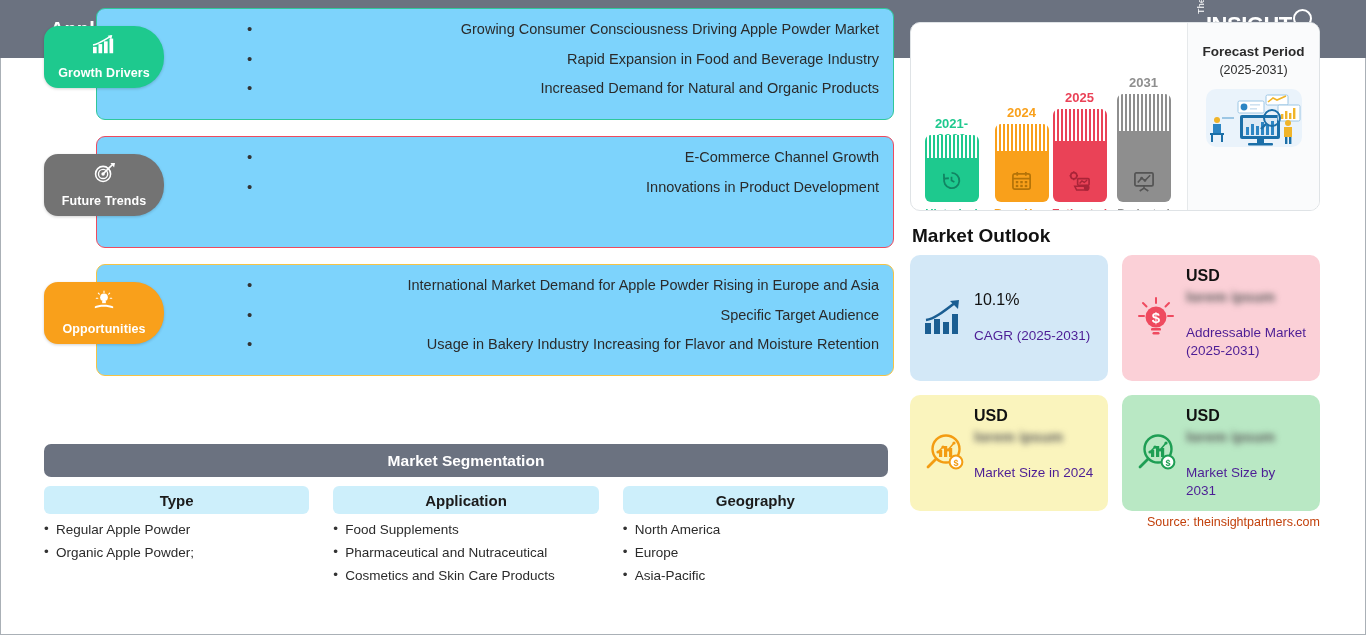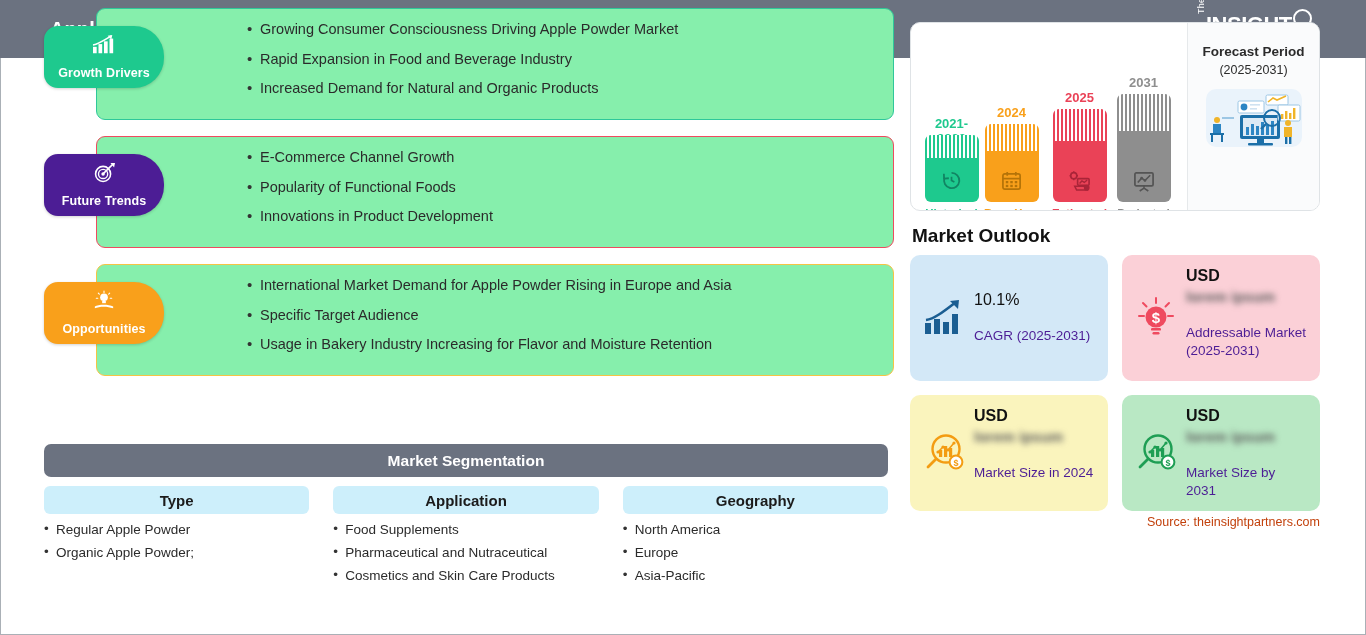--- a/index.html
+++ b/index.html
@@ -36,35 +36,35 @@
     position:absolute; left:0px; top:58px; width:1366px; height:577px;
     border:1px solid #aab0b6; border-top:none; background:#fff;
   }
 
   
   .left { position:absolute; left:44px; top:8px; width:850px; }
 
   .row { position:relative; margin-bottom:16px; }
   .rowbox {
     margin-left: 52px; border:1px solid #cfcfcf; border-radius:9px;
-    min-height:112px; padding:12px 14px 12px 150px; background:#86efac;
+    min-height:112px; padding:12px 14px 12px 150px; background:#7dd3fc;text-align:right;
   }
   .rowbox.green  { border-color:#2fc79a; }
   .rowbox.red    { border-color:#ef4a5f; }
   .rowbox.orange { border-color:#f6c344; }
 
   .badge {
     position:absolute; left:0px; top:18px; width:120px; height:62px;
     border-radius:14px 30px 30px 14px;
     display:flex; flex-direction:column; align-items:center; justify-content:center;
     color:#fff; z-index:5;
     box-shadow: 0 1px 3px rgba(0,0,0,.18);
   }
   .badge.green  { background:#1ec98e; }
-  .badge.red    { background:#4c1d95; }
+  .badge.red    { background:#737373; }
   .badge.orange { background:#f9a01b; }
   .badge-label { font-size:12.5px; font-weight:bold; margin-top:10px; letter-spacing:.1px; }
   .badge-icon { width:26px; height:22px; display:block; }
 
   ul.bullets { list-style:none; }
   ul.bullets li {
     position:relative; font-size:14.5px; color:#2b2b2b; padding-left:13px;
     margin-bottom:13px; line-height:1.15;
   }
   ul.bullets li:last-child { margin-bottom:0; }
@@ -197,21 +197,20 @@
           <circle cx="13" cy="13" r="5" fill="none" stroke="#fff" stroke-width="1.5"></circle>
           <circle cx="13" cy="13" r="1.9" fill="#fff"></circle>
           <path d="M13 13 L24 2" stroke="#fff" stroke-width="1.7"></path>
           <path d="M21 1 L26 1 L25 6 Z" fill="#fff"></path>
         </svg>
         <span class="badge-label">Future Trends</span>
       </div>
       <div class="rowbox red">
         <ul class="bullets">
           <li>E-Commerce Channel Growth</li>
-          <li>Popularity of Functional Foods</li>
           <li>Innovations in Product Development</li>
         </ul>
       </div>
     </div>
 
     <div class="row">
       <div class="badge orange">
         <svg class="badge-icon" viewBox="0 0 28 24">
           <circle cx="14" cy="8" r="4.2" fill="#fff"></circle>
           <rect x="12" y="12" width="4" height="2.4" fill="#fff"></rect>
@@ -279,21 +278,21 @@
               <div class="bar-solid" style="height:44px;background:#1ec98e;">
                 <svg class="bar-ico" viewBox="0 0 23 23">
                   <path d="M11 3 A8 8 0 1 1 3.6 8.4" fill="none" stroke="#0f7a5c" stroke-width="1.9"></path>
                   <path d="M3 4 L3.2 9 L8.2 8.6" fill="none" stroke="#0f7a5c" stroke-width="1.9"></path>
                   <path d="M11 7 L11 11 L14 12.6" fill="none" stroke="#0f7a5c" stroke-width="1.8"></path>
                 </svg>
               </div>
             </div>
             <div class="bar-caption" style="top:131px;color:#1ec98e">Historical Years</div>
           </div>
-          <div class="bar-item" style="left: 72px; height: 137px;">
+          <div class="bar-item" style="left: 82px; height: 137px;">
             <div class="bar-year" style="top:40px;color:#f9a01b">2024</div>
             <div class="bar-col" style="top:59px;height:78px;">
               <div class="bar-stripe" style="height:27px;background:repeating-linear-gradient(90deg,#f9a01b 0 2px,#ffffff 2px 4px);"></div>
               <div class="bar-solid" style="height:51px;background:#f9a01b;">
                 <svg class="bar-ico" viewBox="0 0 23 23">
                   <rect x="2" y="4" width="18" height="16" rx="2" fill="none" stroke="#a96c05" stroke-width="1.8"></rect>
                   <path d="M2 9 H20" stroke="#a96c05" stroke-width="1.8"></path>
                   <path d="M6.5 2 V6 M15.5 2 V6" stroke="#a96c05" stroke-width="1.8"></path>
                   <g fill="#a96c05">
                     <rect x="5" y="11.5" width="2.6" height="2.4"></rect>

